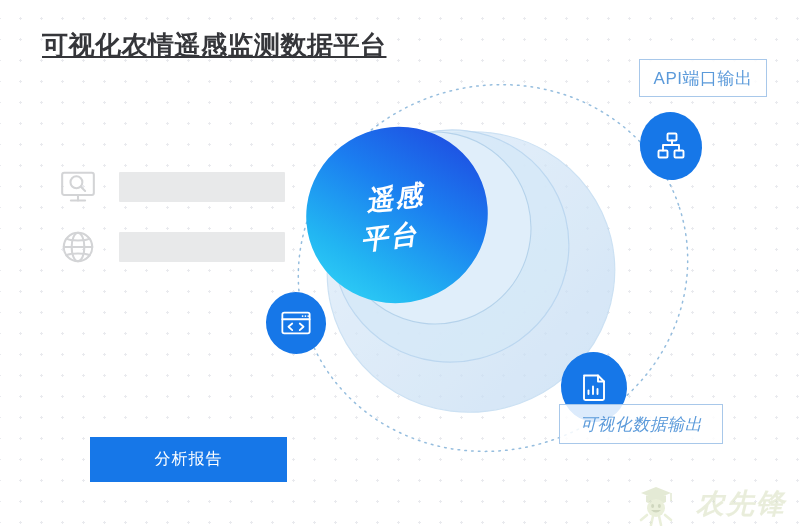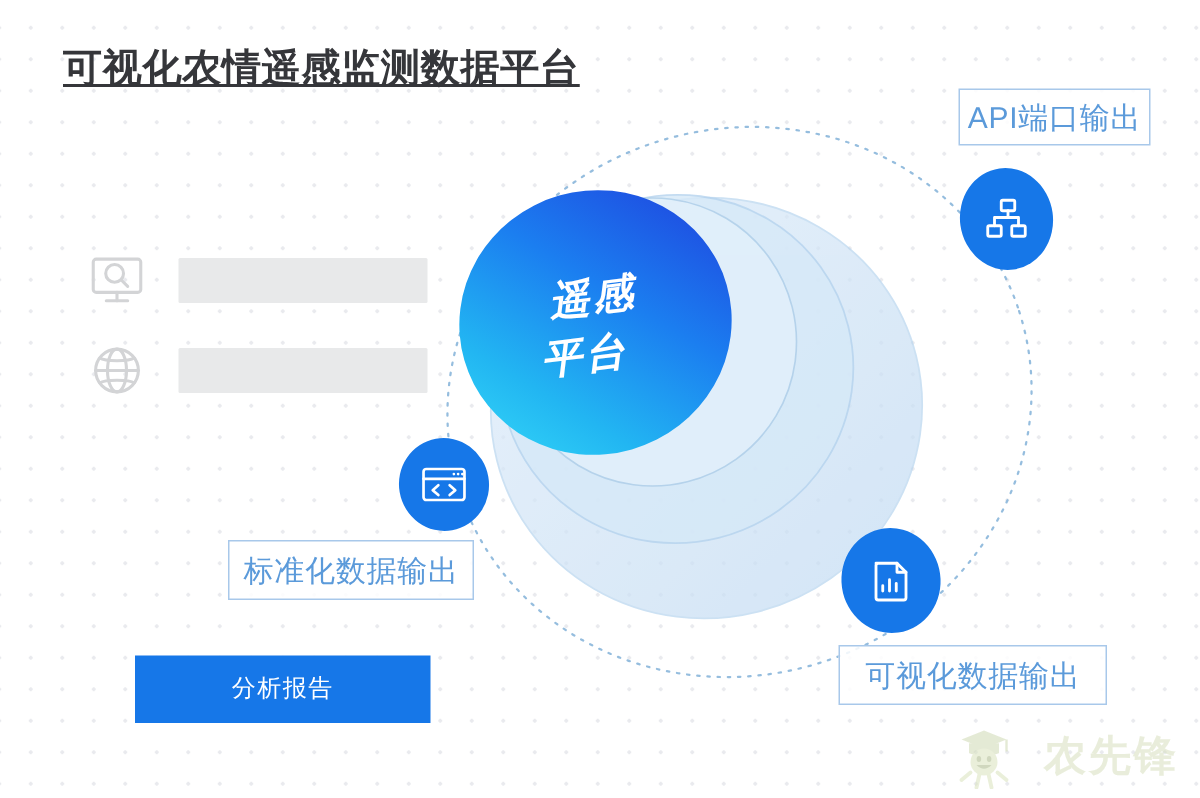--- a/index.html
+++ b/index.html
@@ -94,30 +94,30 @@
   #badge-standard svg { transform: rotate(10deg); }
   #badge-visual svg   { transform: rotate(8deg); }
 
   
   .label-box {
     position: absolute;
     box-sizing: border-box;
     border: 1.6px solid #a8c8ea;
     background: rgba(255,255,255,0.85);
     color: #5b9ada;
-    font-size: 20px;
+    font-size: 17px;
     display: flex;
     align-items: center;
     justify-content: center;
     letter-spacing: 0.5px;
     white-space: nowrap;
   }
   #label-api      { left: 639px; top: 59px;  width: 128px; height: 38px; }
   #label-standard { left: 152px; top: 360px; width: 164px; height: 40px; }
-  #label-visual   { left: 559px; top: 430px; width: 179px; height: 40px; }
+  #label-visual   { left: 559px; top: 404px; width: 164px; height: 40px; font-style: italic; }
 
   
   #btn-report {
     position: absolute;
     left: 50px;
     top: 437px;
     width: 197px;
     height: 45px;
     background: #1677e8;
     color: #ffffff;
@@ -143,20 +143,21 @@
   }
   #watermark-mark { width: 40px; height: 44px; }
   #watermark-mark svg { display: block; }
   #watermark-text {
     font-family: "DejaVu Serif", "Liberation Serif", serif;
     font-size: 28px;
     font-weight: bold;
     color: #d8e0bf;
     margin-left: 20px;
     letter-spacing: 2px;
+    font-style: italic;
   }
 </style>
 </head>
 <body>
 
 <div id="stage">
 
   <div id="page-title">可视化农情遥感监测数据平台</div>
 
   <div class="meta-row" id="meta-row-1">
@@ -249,21 +250,20 @@
         <path d="M21 5.5 v6 h6"></path>
         <line x1="11.5" y1="24" x2="11.5" y2="20.5"></line>
         <line x1="16" y1="24" x2="16" y2="16.5"></line>
         <line x1="20.5" y1="24" x2="20.5" y2="19"></line>
       </svg>
     </span>
   </div>
 
   <div class="label-box" id="label-api">API端口输出</div>
 
-  <div class="label-box" id="label-standard">标准化数据输出</div>
 
   <div class="label-box" id="label-visual">可视化数据输出</div>
 
   <div id="btn-report">分析报告</div>
 
   <div id="watermark">
     <span id="watermark-mark">
       <svg viewBox="0 0 40 44" fill="none">
 
         <path d="M5 11 L20 5 L35 11 L20 17 Z" fill="#cfd9b4"></path>

